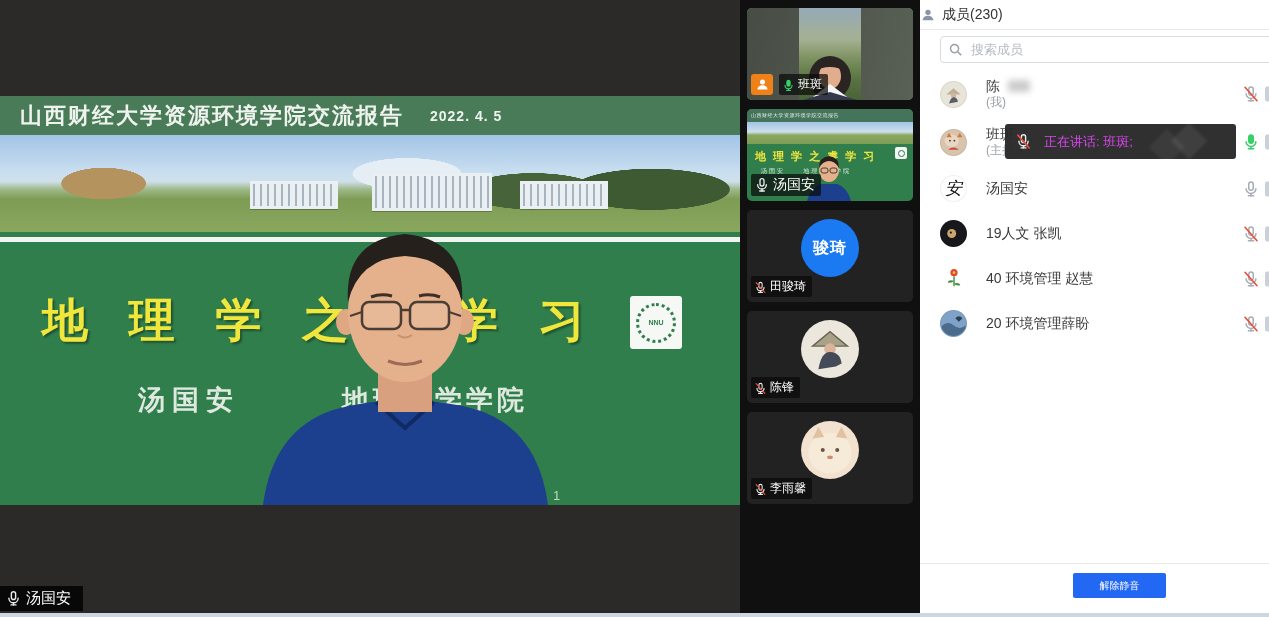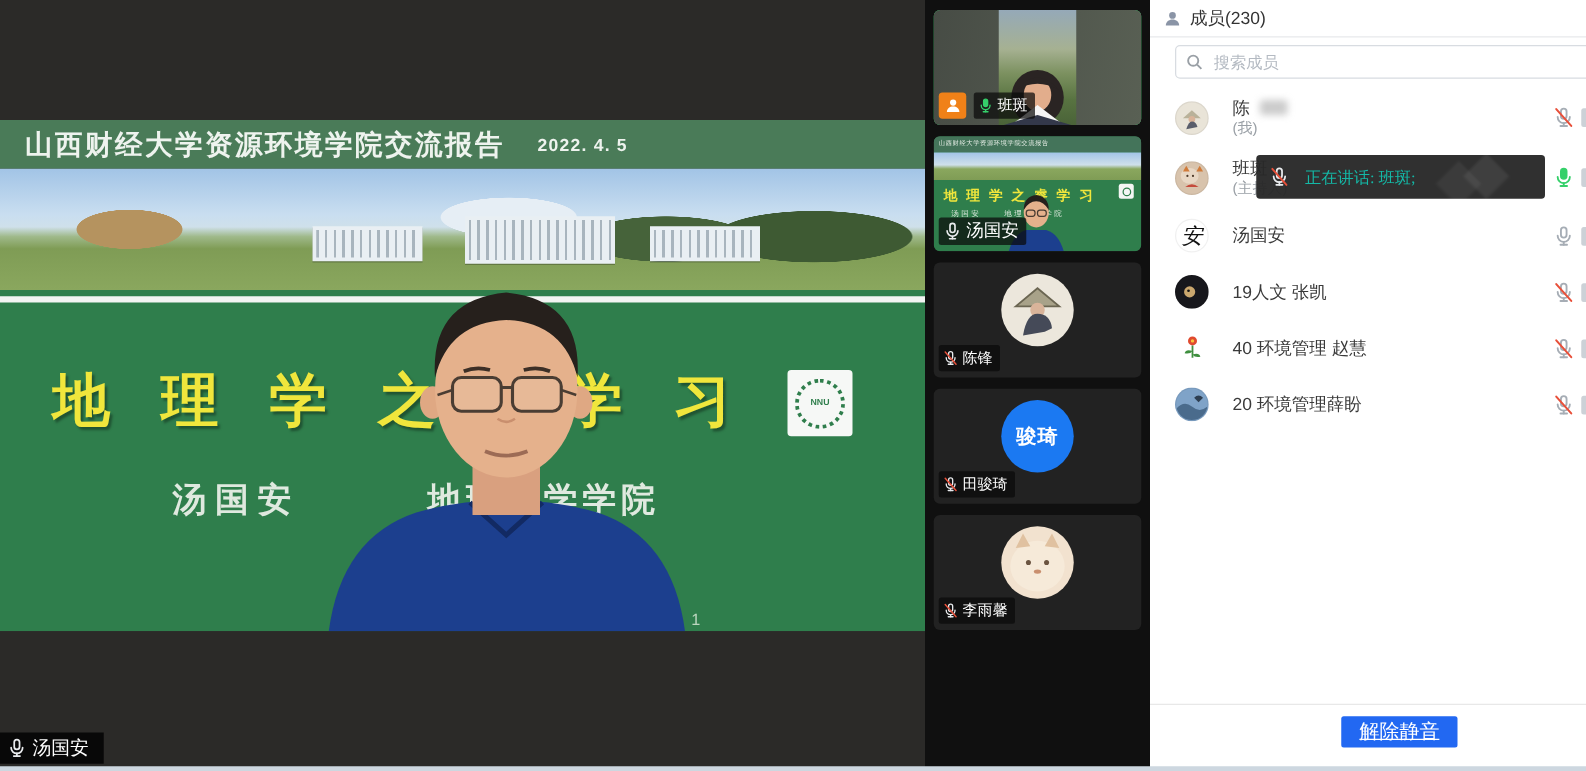--- a/index.html
+++ b/index.html
@@ -75,21 +75,21 @@
     font-weight:bold; letter-spacing:2px; white-space:nowrap; }
   .ms-logo { position:absolute; right:6px; top:38px; width:12px; height:12px; background:#f4f6f4; border-radius:2px;
     display:flex; align-items:center; justify-content:center; }
   .ms-logo i { display:block; width:7px; height:7px; border:1px solid #2f7e4c; border-radius:50%; }
   .ms-sub { position:absolute; left:14px; top:58px; color:#dfe9df; font-size:6px; letter-spacing:2px; white-space:nowrap; }
   .ms-man { position:absolute; left:58px; bottom:0; width:48px; height:46px; }
 
   
   .members-panel { position:absolute; left:920px; top:0; width:349px; height:617px; background:#fff; overflow:hidden; }
   .mp-header { position:absolute; left:0; top:0; width:349px; height:30px; border-bottom:1px solid #e7e9eb;
-    display:flex; align-items:center; padding-left:10px; gap:6px; }
+    display:flex; align-items:center; gap:6px; }
   .mp-header .p-ico { width:16px; height:16px; }
   .mp-title { font-size:14px; color:#333; }
   .mp-search { position:absolute; left:20px; top:36px; width:345px; height:27px; }
   .mp-search input { width:100%; height:100%; border:1px solid #d8dce1; border-radius:4px; padding-left:30px;
     font-size:13px; color:#333; outline:none; font-family:inherit; }
   .mp-search input::placeholder { color:#b4bac2; }
   .mp-search .s-ico { position:absolute; left:8px; top:6px; width:15px; height:15px; }
   .mp-list { position:absolute; left:0; top:70px; width:349px; height:493px; overflow:hidden; }
   .m-row { position:relative; display:flex; align-items:center; height:45px; padding-left:20px; }
   .m-row.tall { height:48px; }
@@ -101,27 +101,27 @@
   .m-sub { font-size:12px; color:#9aa0a6; margin-top:2px; }
   .m-mic { position:absolute; right:9px; top:50%; transform:translateY(-50%); width:18px; height:18px; }
   .edge-cut { position:absolute; right:-3px; top:50%; transform:translateY(-50%); width:7px; height:15px;
     background:#ccd1d7; border-radius:2px; }
   .redact { display:inline-block; width:22px; height:12px; margin-left:8px; border-radius:2px;
     background:rgba(140,140,140,.45); filter:blur(3px); }
   .flower { width:18px; height:22px; }
   .tooltip { position:absolute; left:85px; top:124px; width:231px; height:35px; background:rgba(40,40,40,.96);
     border-radius:3px; z-index:20; display:flex; align-items:center; padding-left:10px; gap:12px; overflow:hidden; }
   .tooltip .mic { width:17px; height:17px; flex:none; }
-  .tooltip .tt { color:#14b8a6; font-size:13px; white-space:nowrap;font-family:Liberation Serif, serif; }
+  .tooltip .tt { color:#d946ef; font-size:13px; white-space:nowrap; }
   .tt-mark { position:absolute; right:34px; top:4px; width:26px; height:26px; background:rgba(255,255,255,.07);
     transform:rotate(45deg); filter:blur(1px); }
   .tt-mark.m2 { right:56px; top:10px; background:rgba(255,255,255,.05); }
   .mp-footer { position:absolute; left:0; top:563px; width:349px; height:54px; border-top:1px solid #e8e8e8; background:#fff; }
   .unmute-btn { position:absolute; left:153px; top:9px; width:93px; height:25px; background:var(--accent-blue,#2268f2);
-    color:#fff; font-size:16px; border:none; border-radius:2px; cursor:pointer; font-family:inherit;text-decoration:underline; }
+    color:#fff; font-size:10px; border:none; border-radius:2px; cursor:pointer; font-family:inherit; }
   .bottom-strip { position:absolute; left:0; bottom:0; width:1269px; height:4px; background:#cdd7e0; z-index:30; }
 </style>
 </head>
 <body>
 
 <div class="app">
 
   <div class="main-stage">
     <div class="slide-header">
       <span class="ht">山西财经大学资源环境学院交流报告</span>
@@ -226,52 +226,52 @@
               <rect x="9" y="2.5" width="6" height="11" rx="3" fill="none"></rect>
               <path d="M5.5 11.5a6.5 6.5 0 0 0 13 0"></path>
               <line x1="12" y1="18" x2="12" y2="21"></line>
               <line x1="8.5" y1="21" x2="15.5" y2="21"></line>
             </svg></span>
         <span class="nm">汤国安</span>
       </div>
     </div>
 
     <div class="tile">
+      <div class="tile-avatar" style="background: rgb(27, 121, 242);">
+        <span>骏琦</span>
+      </div>
+      <div class="tile-label">
+        <span class="mic"><svg viewBox="0 0 24 24" width="100%" height="100%" fill="none" stroke="#e9ebee" stroke-width="2" stroke-linecap="round">
+              <rect x="9" y="2.5" width="6" height="11" rx="3" fill="none"></rect>
+              <path d="M5.5 11.5a6.5 6.5 0 0 0 13 0"></path>
+              <line x1="12" y1="18" x2="12" y2="21"></line>
+              <line x1="8.5" y1="21" x2="15.5" y2="21"></line>
+              <line x1="4" y1="3" x2="20" y2="21" stroke="#e8503a" stroke-width="2.2"></line>
+            </svg></span>
+        <span class="nm">田骏琦</span>
+      </div>
+    </div>
+
+    <div class="tile">
       <div class="tile-avatar" style="background:#ece7dc;">
         <svg viewBox="0 0 40 40" width="58" height="58">
           <path d="M8 18 L20 8 L32 18 Z" fill="#a8a289" stroke="#6b6652" stroke-width="1"></path>
           <ellipse cx="20" cy="20" rx="4" ry="4" fill="#d9b49a"></ellipse>
           <path d="M12 34 Q14 22 20 22 Q27 22 28 30 L24 32 Z" fill="#454a58"></path>
         </svg>
       </div>
       <div class="tile-label">
         <span class="mic"><svg viewBox="0 0 24 24" width="100%" height="100%" fill="none" stroke="#e9ebee" stroke-width="2" stroke-linecap="round">
               <rect x="9" y="2.5" width="6" height="11" rx="3" fill="none"></rect>
               <path d="M5.5 11.5a6.5 6.5 0 0 0 13 0"></path>
               <line x1="12" y1="18" x2="12" y2="21"></line>
               <line x1="8.5" y1="21" x2="15.5" y2="21"></line>
               <line x1="4" y1="3" x2="20" y2="21" stroke="#e8503a" stroke-width="2.2"></line>
             </svg></span>
         <span class="nm">陈锋</span>
-      </div>
-    </div>
-
-    <div class="tile">
-      <div class="tile-avatar" style="background: rgb(27, 121, 242);">
-        <span>骏琦</span>
-      </div>
-      <div class="tile-label">
-        <span class="mic"><svg viewBox="0 0 24 24" width="100%" height="100%" fill="none" stroke="#e9ebee" stroke-width="2" stroke-linecap="round">
-              <rect x="9" y="2.5" width="6" height="11" rx="3" fill="none"></rect>
-              <path d="M5.5 11.5a6.5 6.5 0 0 0 13 0"></path>
-              <line x1="12" y1="18" x2="12" y2="21"></line>
-              <line x1="8.5" y1="21" x2="15.5" y2="21"></line>
-              <line x1="4" y1="3" x2="20" y2="21" stroke="#e8503a" stroke-width="2.2"></line>
-            </svg></span>
-        <span class="nm">田骏琦</span>
       </div>
     </div>
 
     <div class="tile">
       <div class="tile-avatar" style="background: rgb(242, 226, 207);">
         <svg viewBox="0 0 40 40" width="58" height="58">
           <ellipse cx="20" cy="22" rx="15" ry="14" fill="#f6ead9"></ellipse>
           <path d="M8 12 L12 4 L16 11 Z" fill="#e0c1a0"></path>
             <path d="M32 12 L28 4 L24 11 Z" fill="#e0c1a0"></path>
           <circle cx="15" cy="20" r="1.4" fill="#6b5440"></circle>

